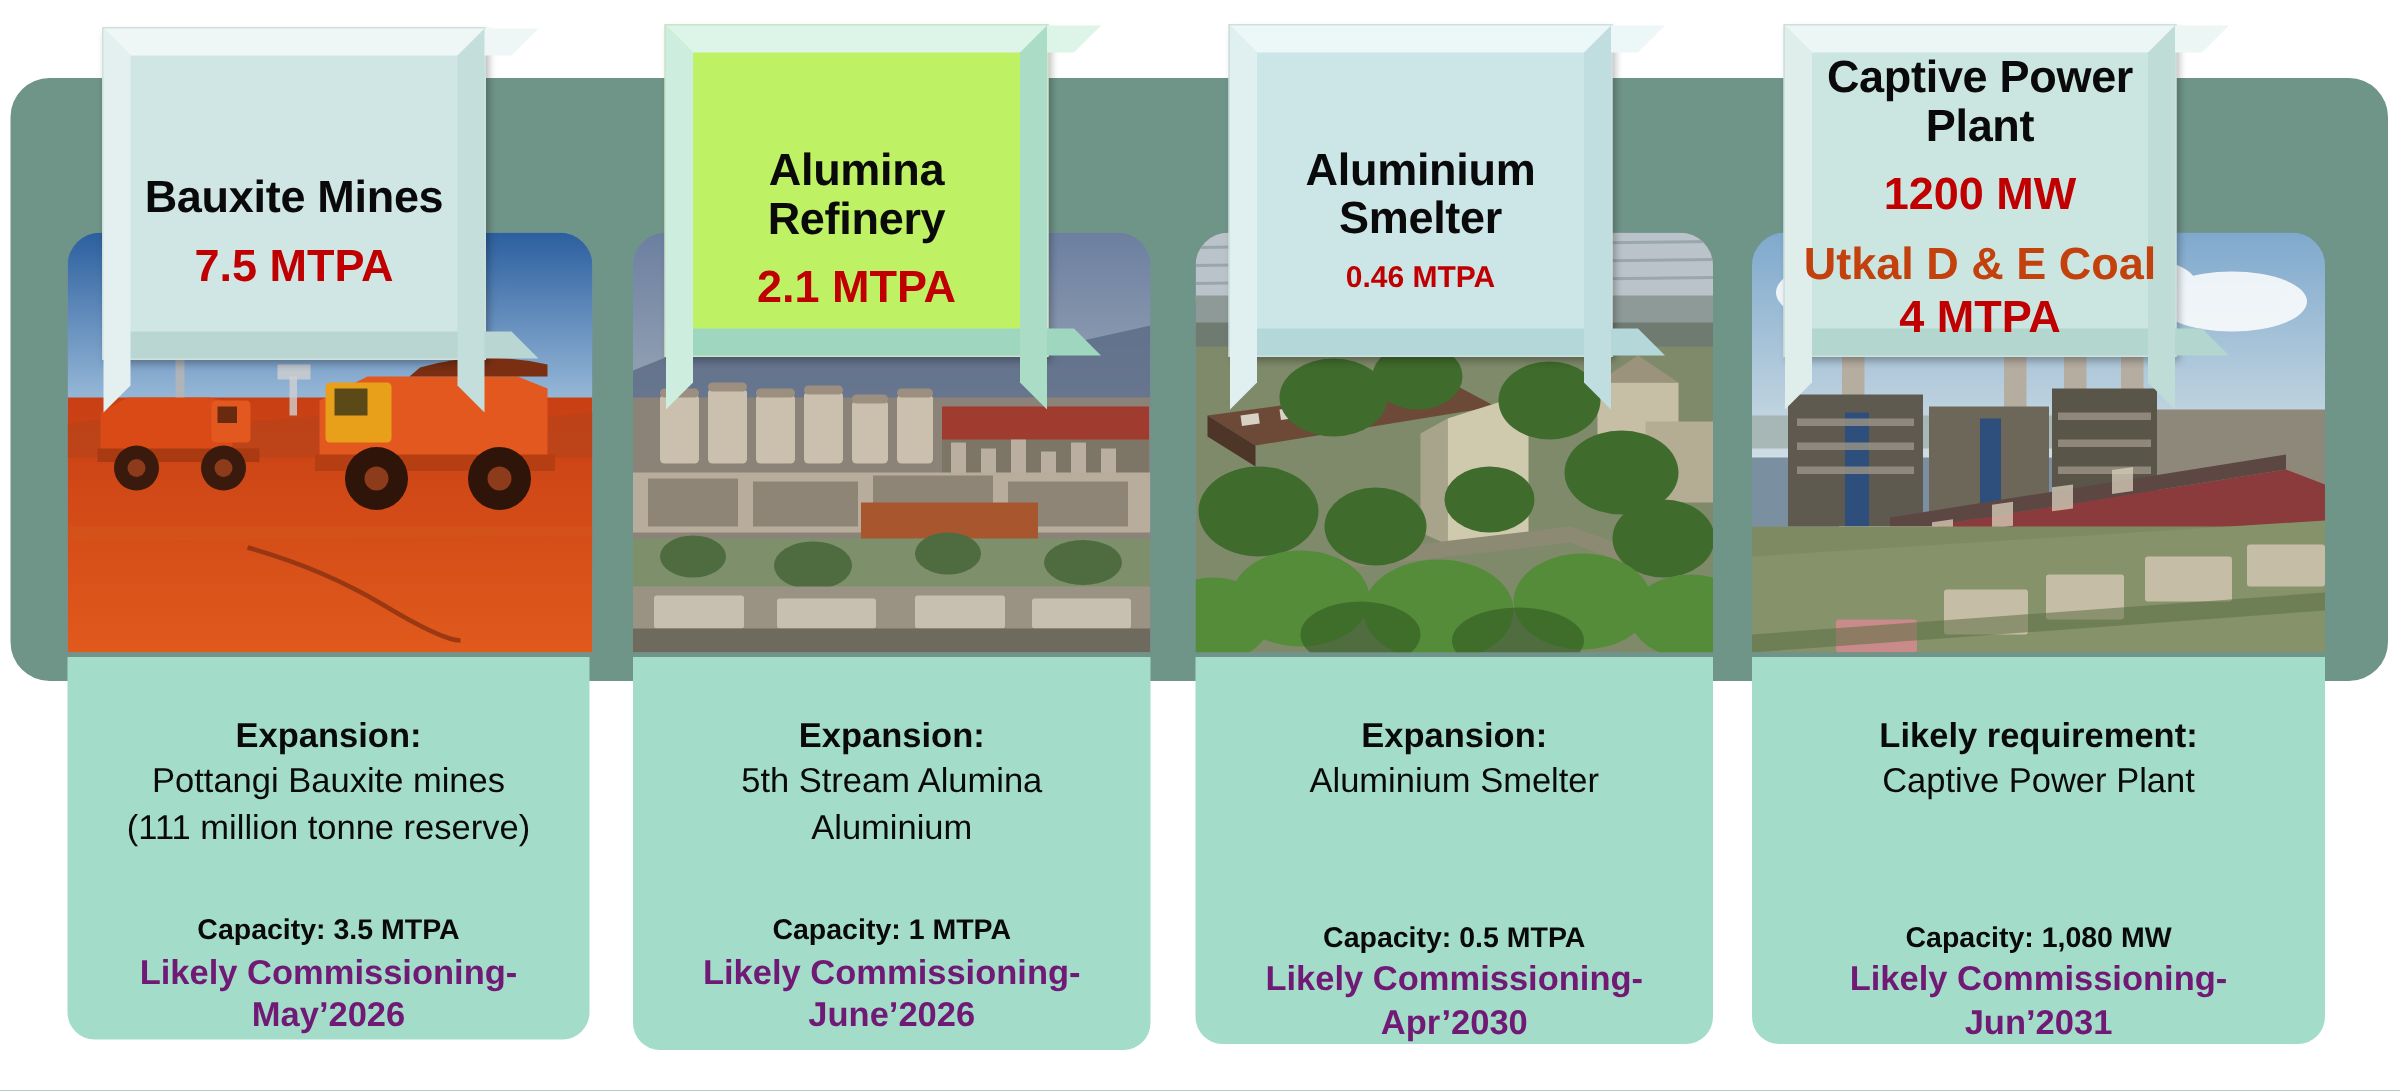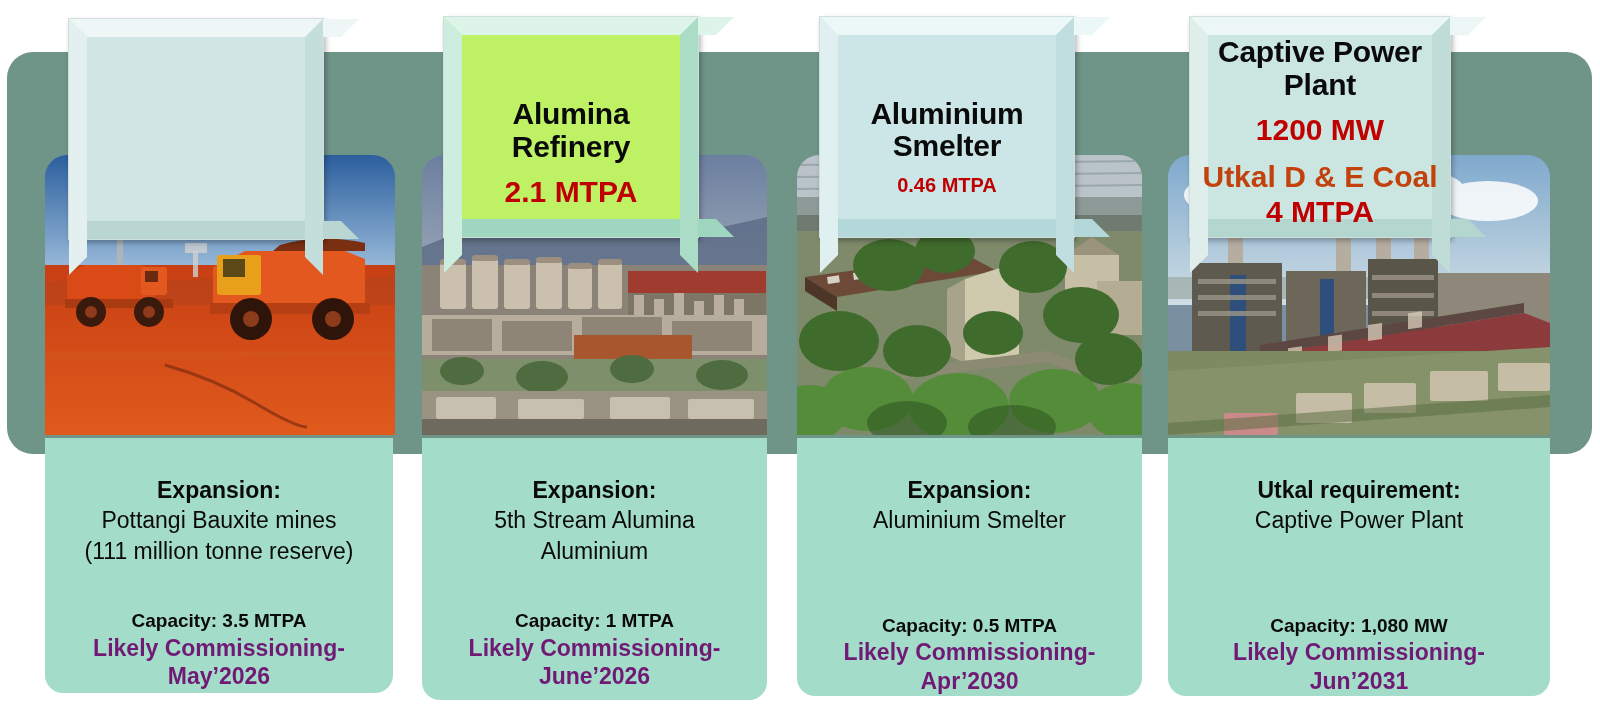--- a/index.html
+++ b/index.html
@@ -149,20 +149,24 @@
         <path d="M120 210 Q170 224 210 248 T262 272" stroke="#7d2c0e" stroke-width="3" fill="none" opacity=".7"></path>
         <path d="M0 196 L350 196 L350 202 L0 206 Z" fill="#d2561c" opacity=".45"></path>
       </svg>
     </div>
 
     <div class="plate plate-0" style="background:#cfe6e4;">
       <span class="bev bev-t" style="border-top:18px solid #eef7f6;"></span>
       <span class="bev bev-b" style="border-bottom:18px solid #b9d6d3;"></span>
       <span class="bev bev-l" style="border-left:18px solid #e3f0ef;"></span>
       <span class="bev bev-r" style="border-right:18px solid #c4dedb;"></span>
+      <div class="inner" style="padding-top:56px;">
+        <div class="plate-title" style="font-size:30px;">Bauxite Mines</div>
+        <div class="plate-value" style="font-size:30px;">7.5 MTPA</div>
+      </div>
     </div>
 
     <div class="info info-0">
       <div class="lbl">Expansion:</div>
       <div class="desc">Pottangi Bauxite mines</div>
       <div class="desc">(111 million tonne reserve)</div>
       <div class="spacer-lg"></div>
       <div class="cap">Capacity: 3.5 MTPA</div>
       <div class="commis">Likely Commissioning-</div>
       <div class="commis">May’2026</div>
@@ -420,21 +424,21 @@
       <span class="bev bev-r" style="border-right:18px solid #bfdcd7;"></span>
       <div class="inner" style="padding-top:14px;">
         <div class="plate-title" style="font-size:30px;">Captive Power Plant</div>
         <div class="plate-value" style="font-size:30px;">1200 MW</div>
         <div class="plate-title2" style="font-size:30px;">Utkal D &amp; E Coal</div>
         <div class="plate-value2" style="font-size:30px;">4 MTPA</div>
       </div>
     </div>
 
     <div class="info info-3">
-      <div class="lbl">Utkal requirement:</div>
+      <div class="lbl">Likely requirement:</div>
       <div class="desc">Captive Power Plant</div>
       <div class="spacer-lg" style="height:78px;"></div>
       <div class="cap">Capacity: 1,080 MW</div>
       <div class="commis">Likely Commissioning-</div>
       <div class="commis">Jun’2031</div>
     </div>
   </div>
 
 </div>
 

